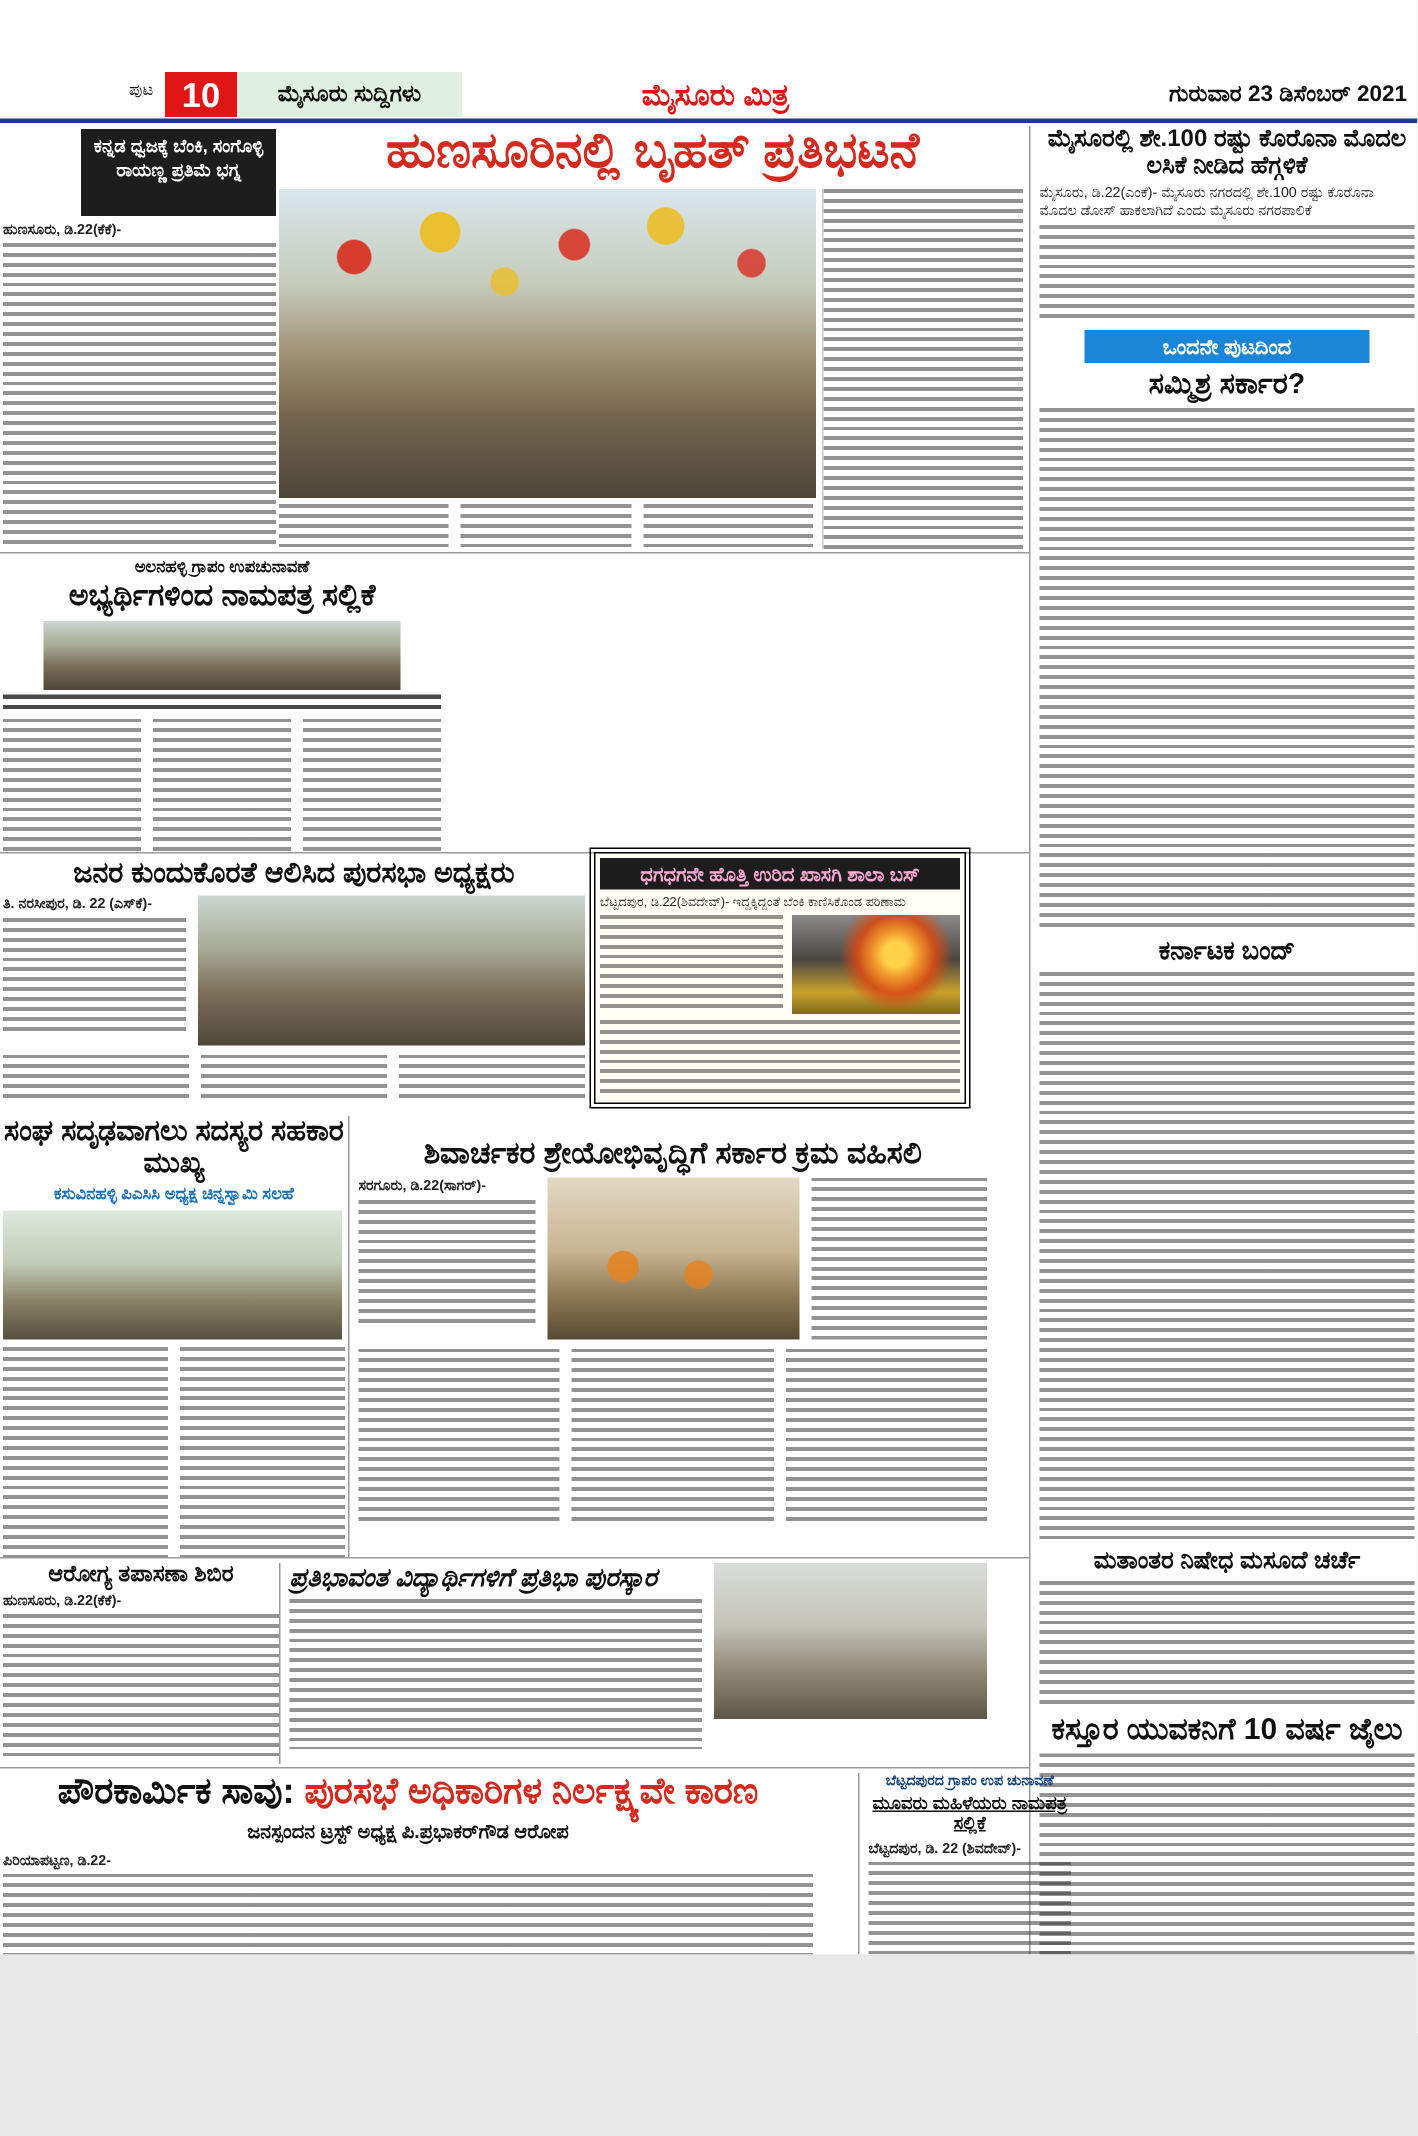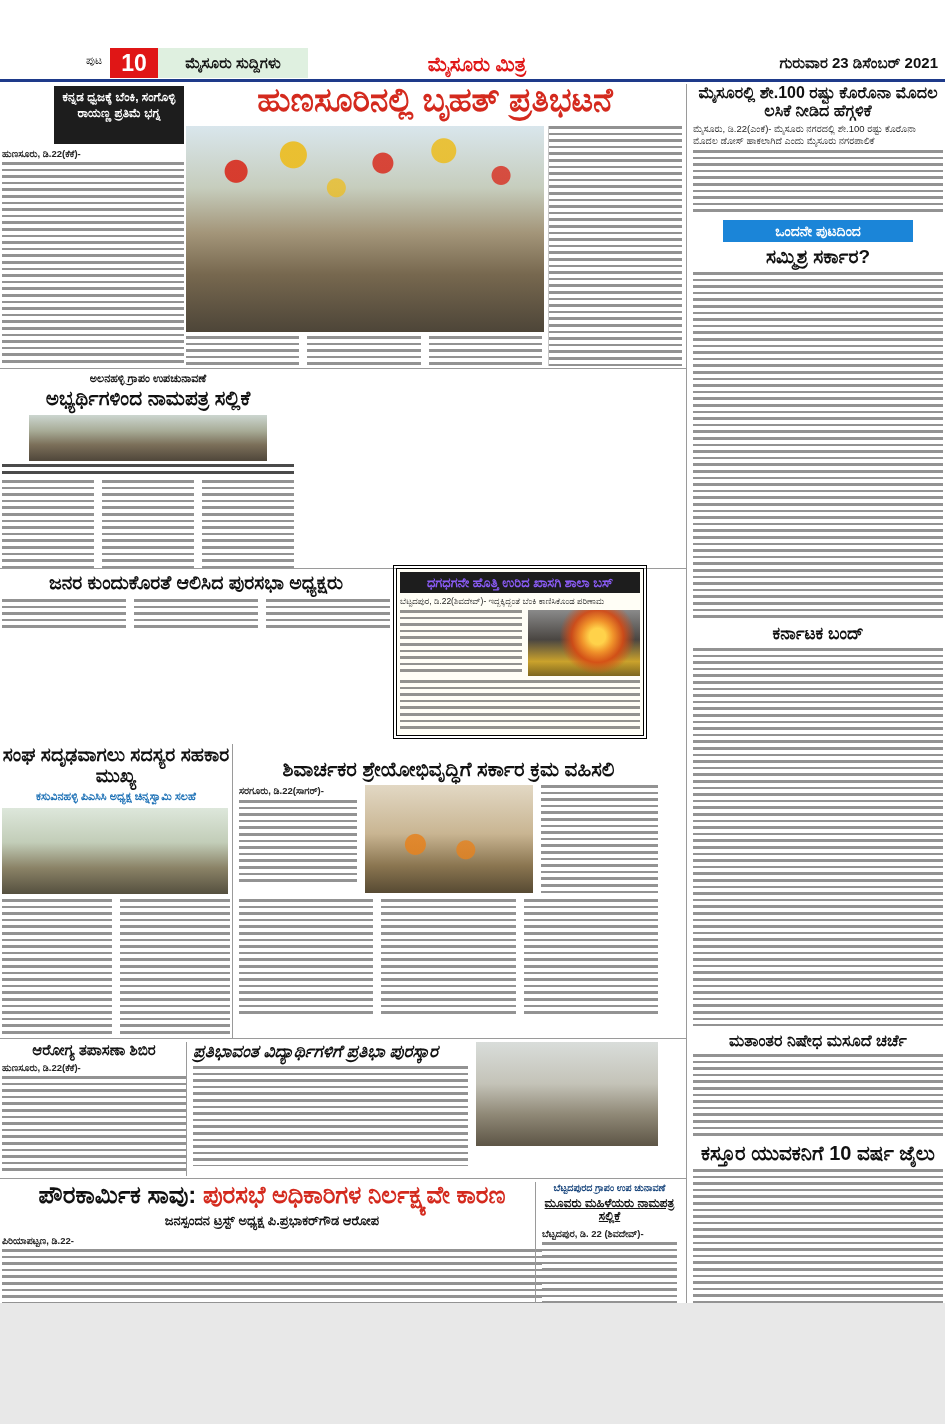--- a/index.html
+++ b/index.html
@@ -13,21 +13,21 @@
   
   .ft{background-image:repeating-linear-gradient(180deg,#3a3a3a 0,#3a3a3a 2.6px,transparent 2.6px,transparent 6.6px);opacity:.55;}
   .cols{display:flex;gap:8px;height:100%;}
   .cols>div{flex:1;}
   .lede{font-size:9.5px;line-height:1.3;color:#222;}
   .photo{background-color:#9aa08f;}
   .vr{border-left:1px solid #9a9a9a;}
   .hr{background:#9a9a9a;height:1px;}
   .kicker-blue{color:#1a6fb5;font-weight:bold;}
   .banner{background:#1b85d8;color:#fff;font-weight:bold;}
-  .blackbar{background:#1d1d1d;color:#8b5cf6;font-weight:bold;}
+  .blackbar{background:#1d1d1d;color:#f9a8d4;font-weight:bold;}
   .boxed{border:1px solid #000;outline:1px solid #000;outline-offset:2px;background:#fffef6;}
   
   .p-protest{background:
       radial-gradient(circle at 14% 22%, rgba(216,44,30,.9) 0 11px, transparent 12px),
       radial-gradient(circle at 30% 14%, rgba(235,190,40,.95) 0 13px, transparent 14px),
       radial-gradient(circle at 55% 18%, rgba(216,44,30,.85) 0 10px, transparent 11px),
       radial-gradient(circle at 72% 12%, rgba(235,190,40,.9) 0 12px, transparent 13px),
       radial-gradient(circle at 88% 24%, rgba(216,44,30,.8) 0 9px, transparent 10px),
       radial-gradient(circle at 42% 30%, rgba(235,190,40,.8) 0 9px, transparent 10px),
       linear-gradient(180deg,#d9e6ec 0%,#c6cdbd 30%,#a39579 52%,#77684f 72%,#4d4538 100%);}
@@ -101,20 +101,27 @@
           <div class="ft"></div>
           <div class="ft"></div>
         </div>
     </div>
   </div>
 
   <div class="abs hr" style="left:0;top:568px;width:686px;"></div>
 
   <div class="abs" style="left:2px;top:572px;width:388px;height:164px;">
     <div class="ctr hl" style="font-size:19px;">ಜನರ ಕುಂದುಕೊರತೆ ಆಲಿಸಿದ ಪುರಸಭಾ ಅಧ್ಯಕ್ಷರು</div>
+    <div style="display:flex;gap:8px;margin-top:4px;height:100px;">
+      <div style="flex:1;">
+        <div class="lede bold">ತಿ. ನರಸೀಪುರ, ಡಿ. 22 (ಎಸ್‌ಕೆ)-</div>
+        <div class="ft" style="height:76px;margin-top:2px;"></div>
+      </div>
+      <div class="photo p-crowd" style="width:258px;height:100px;"></div>
+    </div>
     <div style="height:30px;margin-top:6px;">
       <div class="cols">
           <div class="ft"></div>
           <div class="ft"></div>
           <div class="ft"></div>
         </div>
     </div>
   </div>
 
   <div class="abs boxed" style="left:396px;top:568px;width:248px;height:168px;padding:3px;">
@@ -193,20 +200,20 @@
     <div style="height:92px;margin-top:6px;">
       <div class="cols">
           <div class="ft"></div>
           <div class="ft"></div>
           <div class="ft"></div>
           <div class="ft"></div>
         </div>
     </div>
   </div>
 
-  <div class="abs vr" style="left:535px;top:1182px;width:142px;height:238px;padding-left:6px;">
+  <div class="abs vr" style="left:572px;top:1182px;width:142px;height:238px;padding-left:6px;">
     <div class="ctr bold" style="font-size:9.5px;color:#14427a;">ಬೆಟ್ಟದಪುರದ ಗ್ರಾಪಂ ಉಪ ಚುನಾವಣೆ</div>
     <div class="ctr hl" style="font-size:12px;margin-top:3px;text-decoration:underline;">ಮೂವರು ಮಹಿಳೆಯರು ನಾಮಪತ್ರ ಸಲ್ಲಿಕೆ</div>
     <div class="lede bold" style="margin-top:4px;">ಬೆಟ್ಟದಪುರ, ಡಿ. 22 (ಶಿವದೇವ್)-</div>
     <div class="ft" style="height:150px;margin-top:2px;"></div>
   </div>
 
 </div>
 
 </body></html>

